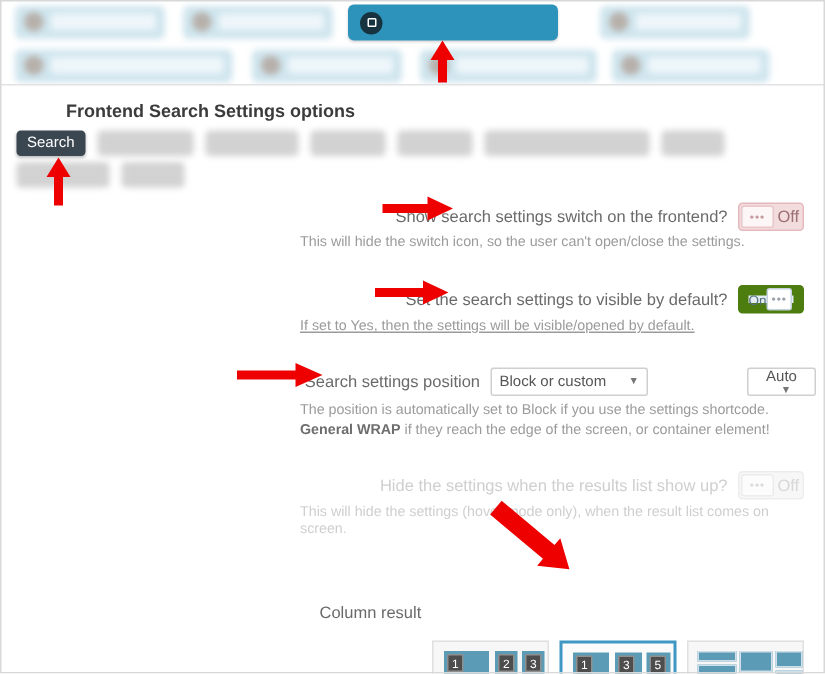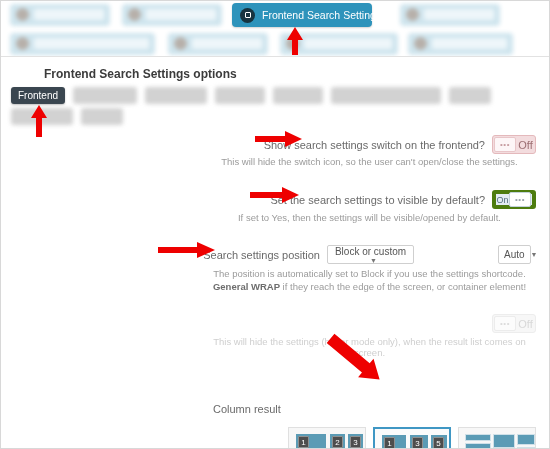--- a/index.html
+++ b/index.html
@@ -31,30 +31,30 @@
 
   
   .subtabs{position:absolute;left:11px;top:30px;width:530px;}
   .stab{display:inline-block;height:17px;border-radius:3px;margin:0 5px 4px 0;vertical-align:top;box-sizing:border-box;}
   .stab.blur{background:#d2d2d2;filter:blur(2px);}
   .stab.active{background:#3a4650;color:#fff;font-size:10px;line-height:17px;padding:0 7px;
     box-shadow:0 1px 2px rgba(0,0,0,.25);}
 
   
   .row-label{position:absolute;text-align:right;font-size:11px;color:#6a6a6a;}
-  .row-help{position:absolute;text-align:center;font-size:9.5px;color:#9b9b9b;}
+  .row-help{position:absolute;text-align:left;font-size:9.5px;color:#9b9b9b;}
   .row-help b{color:#6d6d6d;}
   .muted{color:#cfcfcf !important;}
 
   
   .switch{position:absolute;height:19px;border-radius:3px;box-sizing:border-box;display:flex;align-items:center;}
   .switch.off{border:1px solid #e4b9bc;background:#f3dcde;width:44px;}
   .switch.off .handle{width:22px;height:15px;margin-left:1px;background:#fdf6f7;border:1px solid #e8c6c9;box-sizing:border-box;border-radius:2px;display:flex;align-items:center;justify-content:center;}
   .switch.off .lbl{flex:1;text-align:center;font-size:11px;color:#9c6f73;}
-  .switch.on{border:4px solid #4d7c0f;background:#e3ecf3;width:44px;}
+  .switch.on{border:7px solid #4d7c0f;background:#e3ecf3;width:44px;}
   .switch.on .handle{width:22px;height:15px;margin-right:1px;background:#ffffff;border:1px solid #c3d2dc;box-sizing:border-box;border-radius:2px;order:2;display:flex;align-items:center;justify-content:center;}
   .switch.on .lbl{flex:1;text-align:center;font-size:9px;color:#55707f;order:1;}
   .switch.disabled{border:1px solid #ededed;background:#f7f7f7;}
   .switch.disabled .handle{background:#fcfcfc;border:1px solid #ececec;}
   .switch.disabled .lbl{color:#d8d8d8;}
   .dots{font-size:8px;letter-spacing:.6px;color:#9aa3ab;line-height:1;}
   .dots.pink{color:#c79ca0;}
   .dots.grey{color:#dcdcdc;}
 
   
@@ -89,21 +89,20 @@
     </div>
     <div class="ttab blur" style="left:122px;top:4px;width:100px;">
       <span class="tdot"></span>
       <span class="tlabel"></span>
     </div>
 
     <div class="ttab active" style="left:232px;top:3px;width:140px;height:24px;">
       <span class="icon-circle">
           <i></i>
         </span>
-      <span class="atxt">Frontend Search Settings</span>
     </div>
 
     <div class="ttab blur" style="left:400px;top:4px;width:100px;">
       <span class="tdot"></span>
       <span class="tlabel"></span>
     </div>
 
     <div class="ttab blur" style="left:10px;top:33px;width:145px;">
       <span class="tdot"></span>
       <span class="tlabel"></span>
@@ -120,21 +119,21 @@
       <span class="tdot"></span>
       <span class="tlabel"></span>
     </div>
   </div>
 
   <div class="panel">
 
     <div class="panel-title">Frontend Search Settings options</div>
 
     <div class="subtabs">
-      <span class="stab active">Frontend</span>
+      <span class="stab active">Search</span>
       <span class="stab blur" style="width:64px;"></span>
       <span class="stab blur" style="width:62px;"></span>
       <span class="stab blur" style="width:50px;"></span>
       <span class="stab blur" style="width:50px;"></span>
       <span class="stab blur" style="width:110px;"></span>
       <span class="stab blur" style="width:42px;"></span>
       <span class="stab blur" style="width:62px;"></span>
       <span class="stab blur" style="width:42px;"></span>
     </div>
 
@@ -147,34 +146,35 @@
     </div>
     <div class="row-help" style="left:200px;top:99px;width:339px;">This will hide the switch icon, so the user can't open/close the settings.</div>
 
     <div class="row-label" style="left:200px;top:137px;width:285px;">Set the search settings to visible by default?</div>
     <div class="switch on" style="left:492px;top:133px;">
       <span class="lbl">On</span>
       <span class="handle">
         <span class="dots">•••</span>
       </span>
     </div>
-    <div class="row-help" style="left:200px;top:155px;width:339px;">If set to Yes, then the settings will be visible/opened by default.</div>
+    <div class="row-help" style="left:200px;top:155px;width:339px;text-decoration:underline;">If set to Yes, then the settings will be visible/opened by default.</div>
 
     <div class="row-label" style="left:150px;top:192px;width:170px;">Search settings position</div>
-    <div class="sel" style="left:327px;top:188px;width:87px;flex-direction:column;">
+    <div class="sel" style="left:327px;top:188px;width:105px;">
       <span>Block or custom</span>
       <span class="caret">▼</span>
     </div>
-    <div class="sel" style="left:498px;top:188px;width:33px;">
+    <div class="sel" style="left:498px;top:188px;width:46px;flex-direction:column;">
       <span>Auto</span>
       <span class="caret">▼</span>
     </div>
     <div class="row-help" style="left:200px;top:211px;width:339px;">The position is automatically set to Block if you use the settings shortcode.</div>
     <div class="row-help" style="left:200px;top:224px;width:339px;"><b>General WRAP</b><span> if they reach the edge of the screen, or container element!</span></div>
 
+    <div class="row-label muted" style="left:200px;top:261px;width:285px;">Hide the settings when the results list show up?</div>
     <div class="switch off disabled" style="left:492px;top:257px;">
       <span class="handle">
         <span class="dots grey">•••</span>
       </span>
       <span class="lbl">Off</span>
     </div>
     <div class="row-help muted" style="left:200px;top:279px;width:339px;">This will hide the settings (hover mode only), when the result list comes on screen.</div>
 
     <div class="cl-label" style="left:213px;top:346px;">Column result</div>
 

